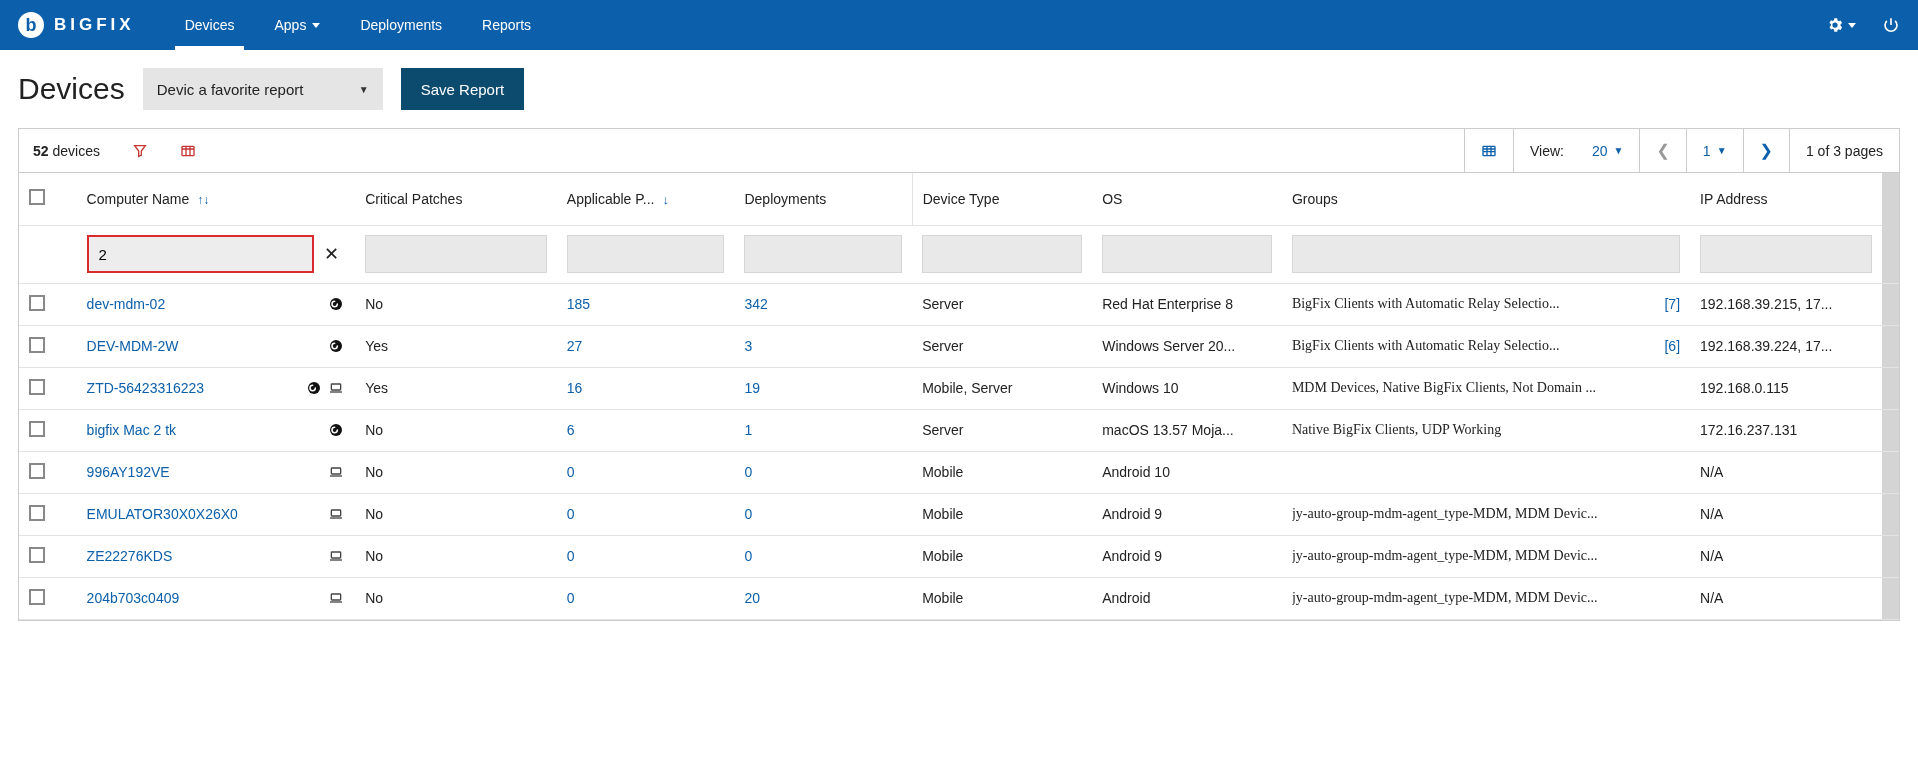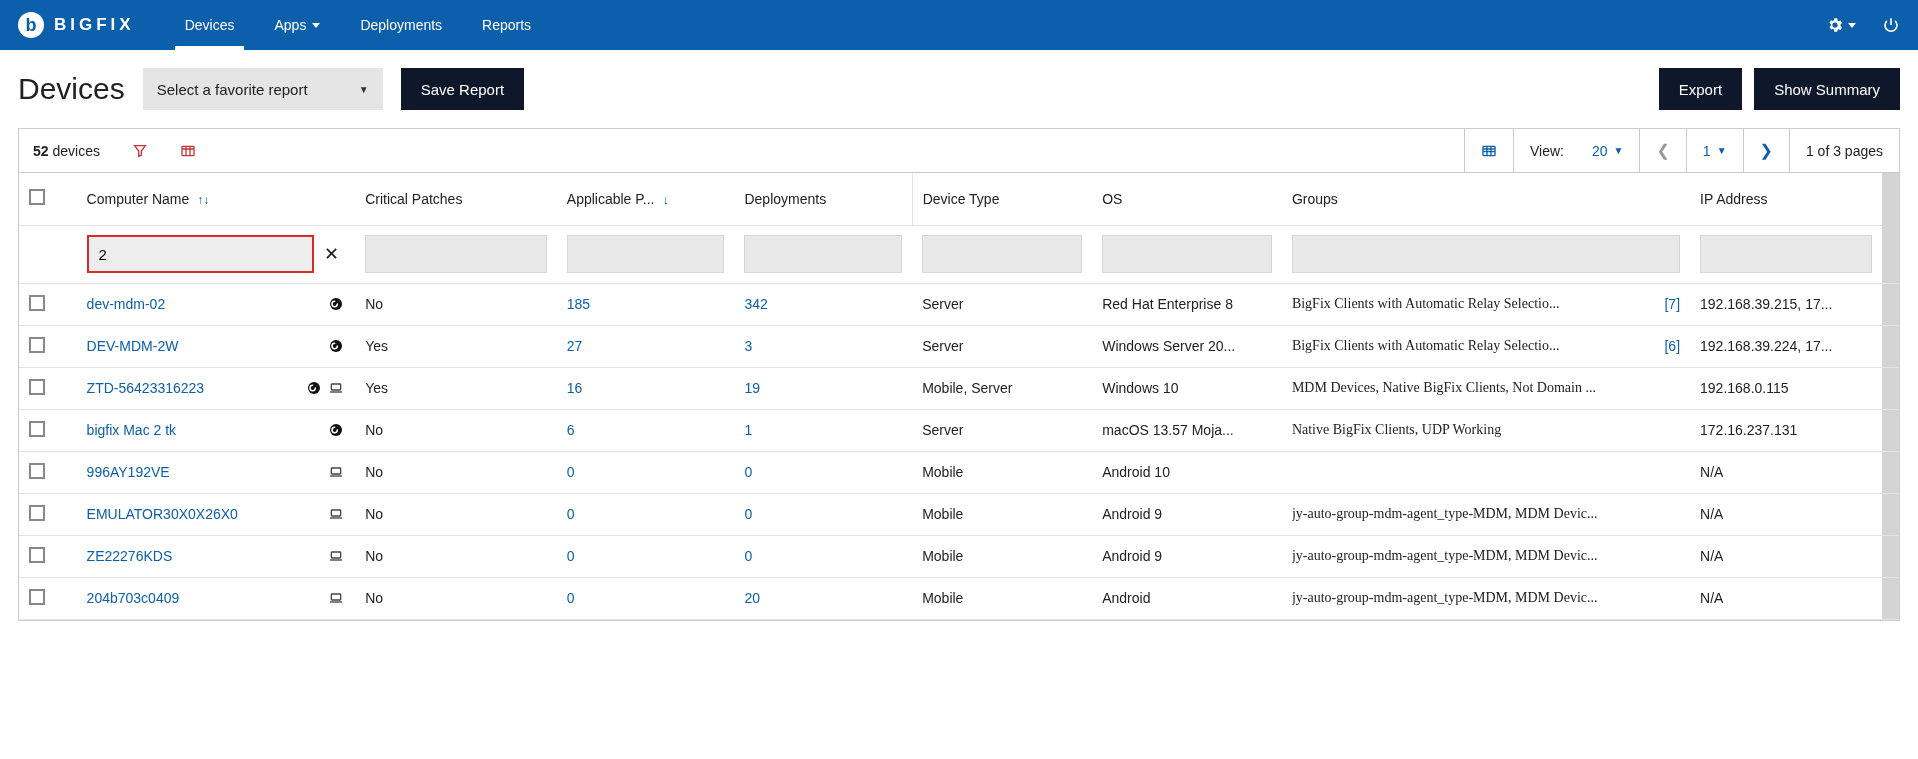--- a/index.html
+++ b/index.html
@@ -13,21 +13,21 @@
 .nav-links { display: flex; gap: 0; }
 .nav-link { color: #fff; padding: 0 20px; height: 50px; display: flex; align-items: center; cursor: pointer; position: relative; gap: 6px; }
 .nav-link.active::after { content: ""; position: absolute; bottom: 0; left: 10px; right: 10px; height: 4px; background: #fff; }
 .nav-right { margin-left: auto; display: flex; align-items: center; gap: 26px; }
 .icon-btn { cursor: pointer; display: flex; align-items: center; }
 
 
 .page-header { display: flex; align-items: center; padding: 18px; gap: 18px; }
 .page-title { font-size: 30px; font-weight: normal; }
 .report-select { background: #e5e5e5; border: none; height: 42px; width: 240px; padding: 0 14px; font-size: 15px; display: flex; align-items: center; justify-content: space-between; cursor: pointer; }
-.btn-primary { background: #0f172a; color: #fff; border: none; height: 42px; padding: 0 20px; font-size: 15px; cursor: pointer; }
+.btn-primary { background: #0c4a6e; color: #fff; border: none; height: 42px; padding: 0 20px; font-size: 15px; cursor: pointer; }
 .header-right { margin-left: auto; display: flex; gap: 12px; }
 
 
 .table-wrap { margin: 0 18px 18px; border: 1px solid #ccc; }
 .toolbar { display: flex; align-items: center; height: 44px; border-bottom: 1px solid #ccc; }
 .toolbar-left { display: flex; align-items: center; gap: 32px; padding: 0 14px; }
 .toolbar-right { margin-left: auto; display: flex; align-items: flex-end; }
 .toolbar-cell { border-left: 1px solid #ccc; height: 44px; display: flex; align-items: center; padding: 0 16px; gap: 8px; }
 .count-text strong { font-weight: bold; }
 .filter-icon { color: #c73535; }
@@ -106,28 +106,24 @@
           <path d="M12 3v9"></path>
           <path d="M6.5 6.5a8 8 0 1011 0"></path>
         </svg>
     </div>
   </div>
 </div>
 
 <div class="page-header">
   <h1 class="page-title">Devices</h1>
   <div class="report-select">
-    <span>Select a favorite report</span>
+    <span>Devic a favorite report</span>
     <span class="tri-down">▼</span>
   </div>
   <button class="btn-primary">Save Report</button>
-  <div class="header-right">
-    <button class="btn-primary">Export</button>
-    <button class="btn-primary">Show Summary</button>
-  </div>
 </div>
 
 <div class="table-wrap">
   <div class="toolbar">
     <div class="toolbar-left">
       <span class="count-text"><strong>52</strong> <span>devices</span></span>
       <span class="filter-icon icon-btn">
         <svg width="16" height="16" viewBox="0 0 24 24" fill="none" stroke="#c73535" stroke-width="2">
             <path d="M4 4h16l-6 8v6l-4 2v-8z"></path>
           </svg>

